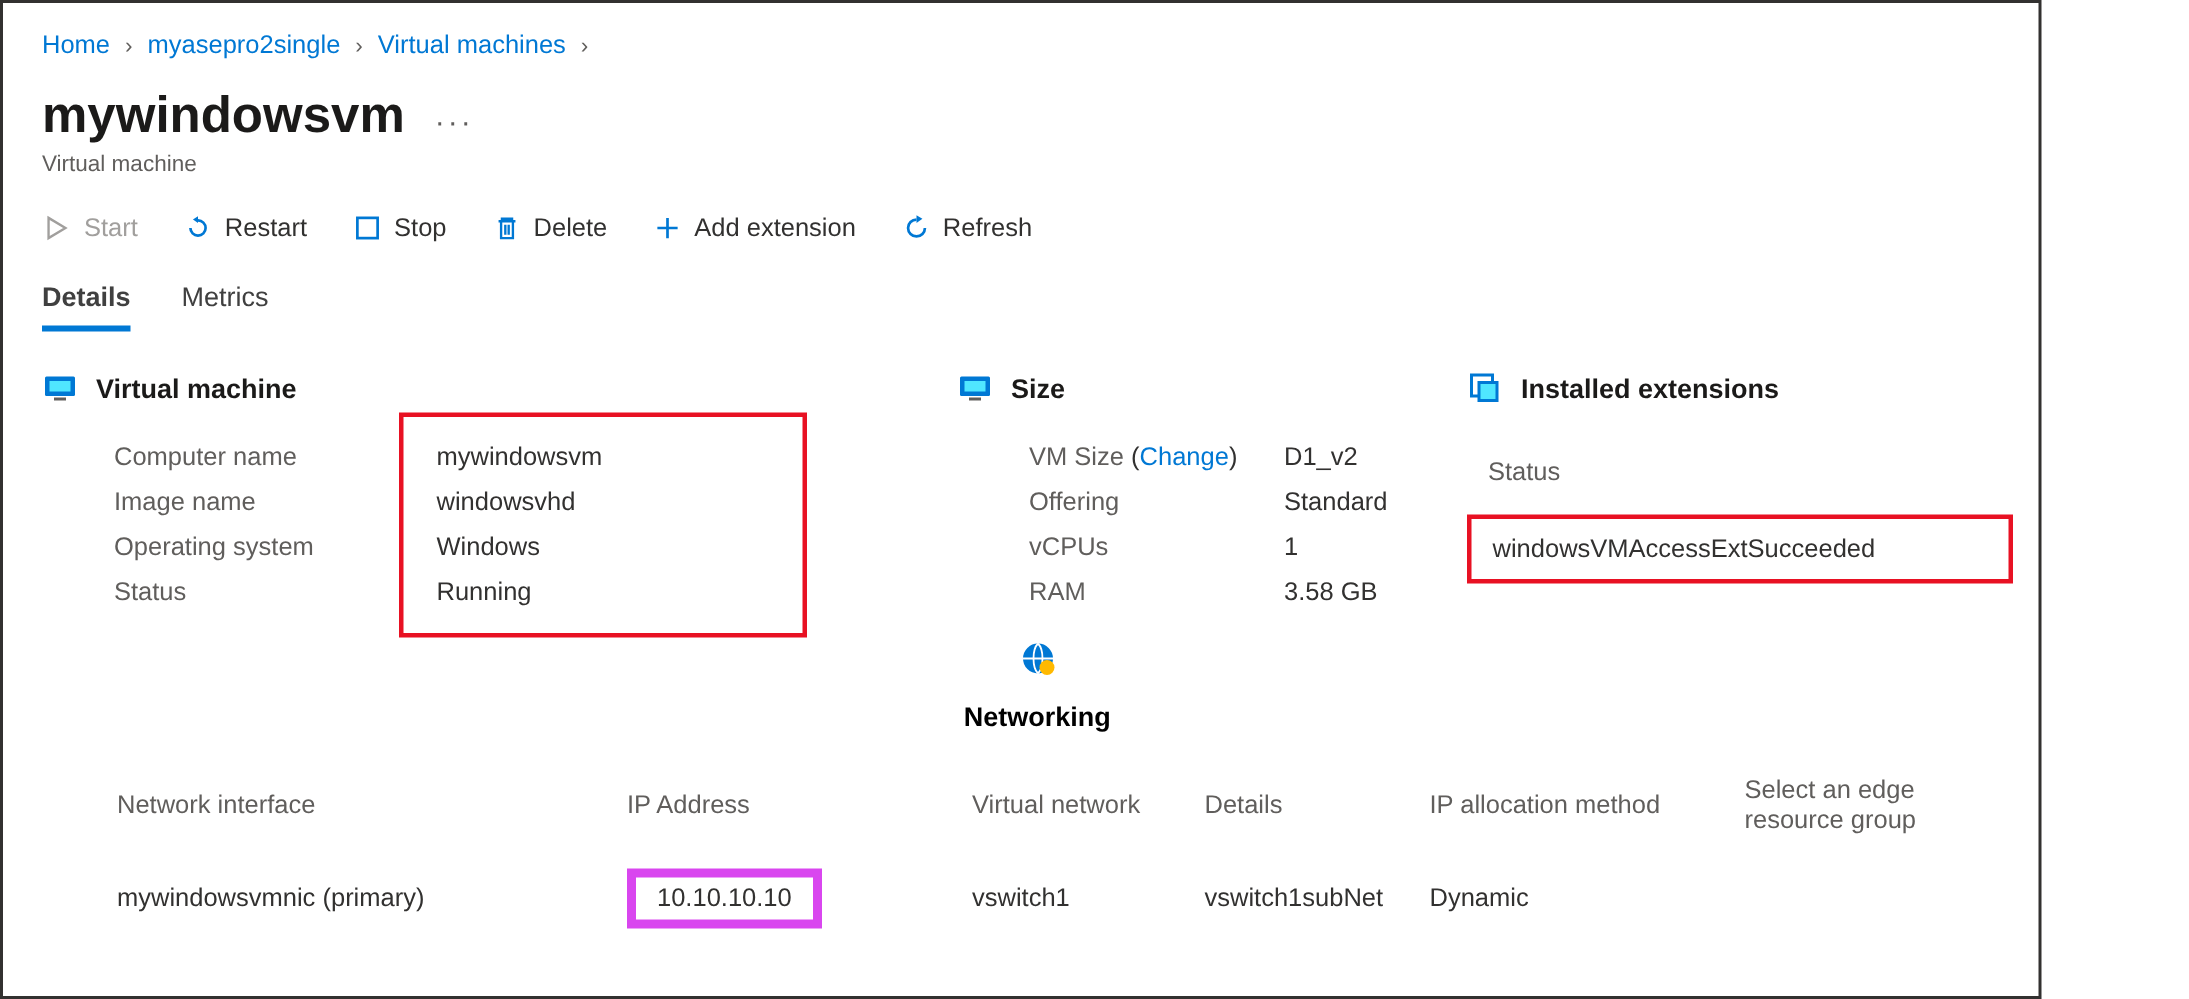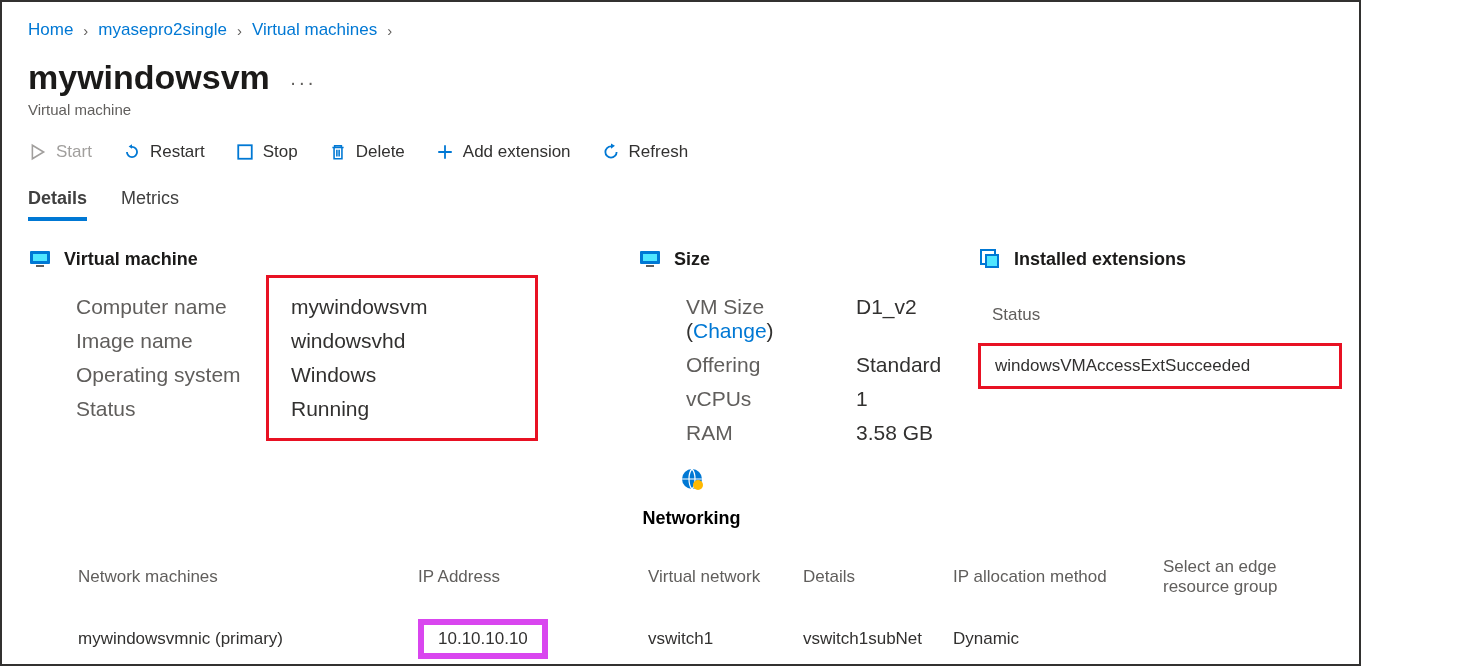--- a/index.html
+++ b/index.html
@@ -36,21 +36,21 @@
   .tab { font-size: 18px; padding-bottom: 8px; cursor: pointer; color: #404040; }
   .tab.active { font-weight: 600; border-bottom: 4px solid #0078d4; }
   
   .content { display: flex; margin-top: 26px; gap: 20px; }
   .col-left  { flex: 0 0 590px; }
   .col-mid   { flex: 0 0 320px; }
   .col-right { flex: 1; padding-right: 10px; }
   .section-hdr { display: flex; align-items: center; gap: 12px; font-weight: 700; font-size: 18px; color: #1b1a19; margin-bottom: 24px; }
   .section-hdr.link { color: #000000; cursor: pointer; flex-direction: column; }
   .vm-icon { width: 24px; height: 24px; }
-  .kv { display: grid; grid-template-columns: 215px 1fr; row-gap: 10px; font-size: 21px; margin-left: 48px; }
+  .kv { display: grid; grid-template-columns: 215px 1fr; row-gap: 10px; font-size: 17px; margin-left: 48px; }
   .kv .k { color: #605e5c; }
   .kv .v { color: #323130; }
   .kv .link { color: #0078d4; cursor: pointer; }
   .paren  { color: #323130; }
   
   .hl-red { position: relative; }
   .hl-red::after {
     content: "";
     position: absolute;
     border: 3px solid #e81123;
@@ -235,21 +235,21 @@
             <circle cx="12" cy="12" r="10" fill="#0078d4"></circle>
             <path d="M2 12h20M12 2c4 4 4 16 0 20M12 2c-4 4-4 16 0 20" stroke="#fff" stroke-width="1.2" fill="none"></path>
             <circle cx="18" cy="18" r="5" fill="#ffb900"></circle>
           </svg>
       </span>
       <span>Networking</span>
     </div>
 
     <div class="net-table">
       <div class="hdr-row">
-        <div>Network machines</div>
+        <div>Network interface</div>
         <div>IP Address</div>
         <div>Virtual network</div>
         <div>Details</div>
         <div>IP allocation method</div>
         <div>Select an edge resource group</div>
       </div>
       <div class="data-row">
         <div>mywindowsvmnic (primary)</div>
         <div><span class="ip-box">10.10.10.10</span></div>
         <div>vswitch1</div>

